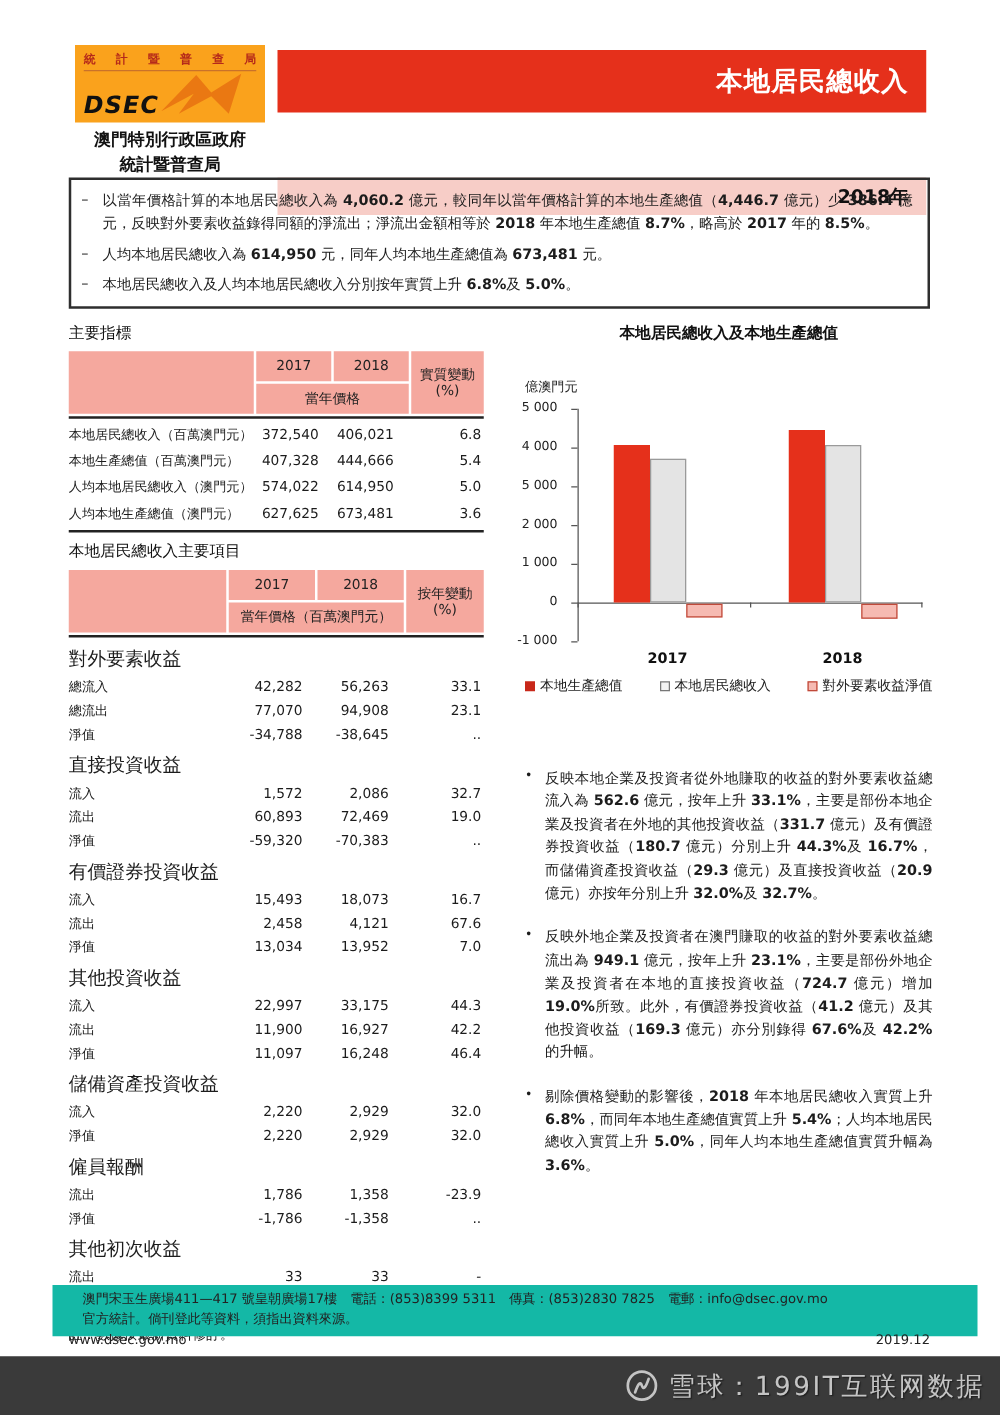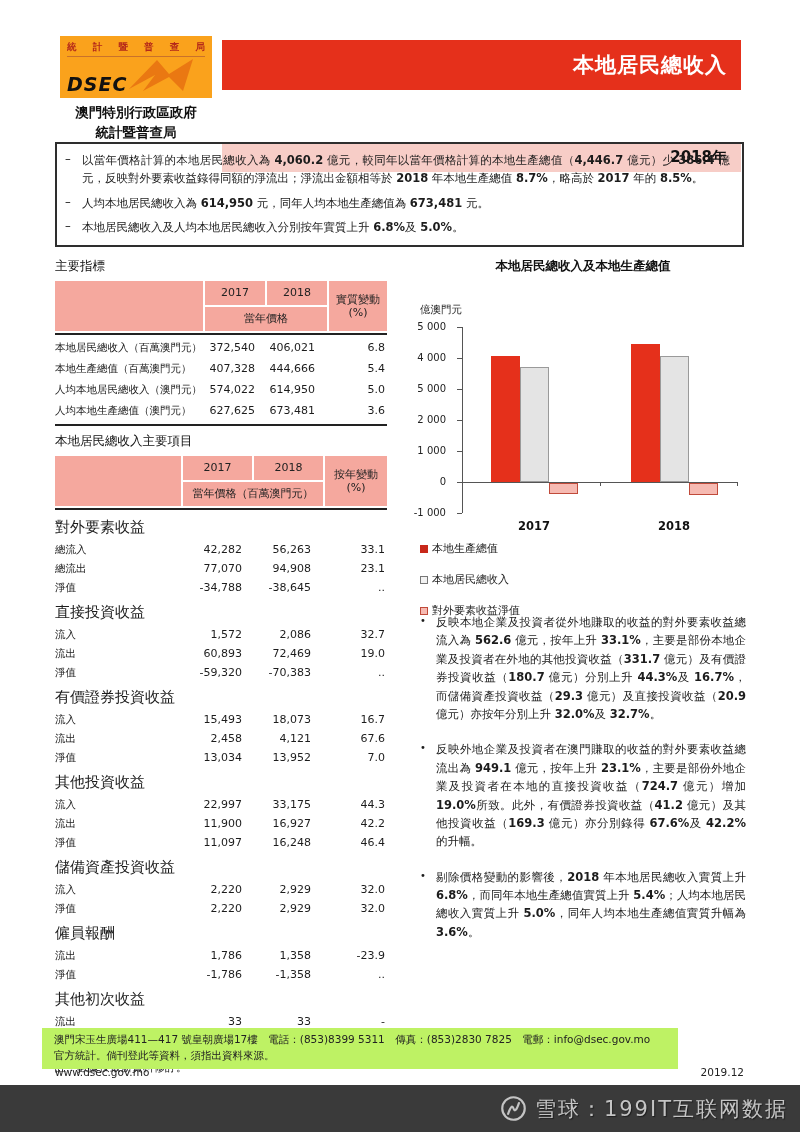--- a/index.html
+++ b/index.html
@@ -89,36 +89,36 @@
   .y-axis { position:absolute; left:0; top:0; width:1px; height:186px; background:#555; }
   .ytick { position:absolute; height:1px; width:5px; background:#555; left:-5px; }
   .ytick-label { position:absolute; right:292px; width:36px; text-align:right; font-size:10px; color:#222; }
   .zero-line { position:absolute; left:0; width:276px; height:1px; background:#555; }
   .xtick { position:absolute; width:1px; height:4px; background:#555; }
   .bar { position:absolute; }
   .bar.s0 { background:#e5301b; }
   .bar.s1 { background:#e4e4e4; border:1px solid #9a9a9a; }
   .bar.s2 { background:#f6bab2; border:1px solid #c04a3a; }
   .cat-label { position:absolute; width:60px; text-align:center; font-size:11.5px; font-weight:bold; color:#111; }
-  .legend { position:absolute; left:0; top:252px; width:100%; display:flex; justify-content:center; gap:16px;flex-direction:column; }
+  .legend { position:absolute; left:0; top:252px; width:100%; display:flex; justify-content:space-between; gap:16px; }
   .legend-item { display:flex; align-items:center; gap:4px; font-size:11px; white-space:nowrap; }
   .swatch { width:8px; height:8px; flex:0 0 8px; }
   .swatch.s0 { background:#c8281a; }
   .swatch.s1 { background:#f2f2f2; border:1px solid #777; }
   .swatch.s2 { background:#f6bab2; border:1px solid #c04a3a; }
 
   .r-bullets { margin-top:24px; }
   .r-item { display:flex; margin-bottom:17px; }
   .r-item .dot { width:16px; flex:0 0 16px; font-size:10px; padding-top:2px; }
   .r-item .r-text { flex:1; font-size:11.5px; line-height:1.6; text-align:justify; }
 
   
   .footer-band {
-    position:absolute; left:42px; top:1028px; width:636px;
-    background:#bef264; padding:4px 12px 5px; font-size:10.5px; line-height:1.5; color:#222;
+    position:absolute; left:42px; top:1028px; width:740px;
+    background:#14b8a6; padding:4px 24px 5px; font-size:10.5px; line-height:1.5; color:#222;
   }
   .footer-links { position:absolute; left:55px; top:1066px; width:689px;
     display:flex; justify-content:space-between; font-size:10.5px; color:#222; }
   .watermark {
     position:absolute; left:0; bottom:0; width:800px; height:47px;
     background:#3a3a3a; display:flex; align-items:center; justify-content:flex-end;
     padding-right:12px; gap:8px;
   }
   .wm-text { color:#c4c4c4; font-size:21px; letter-spacing:2px;
     text-shadow:1px 1px 1px #1e1e1e; }

